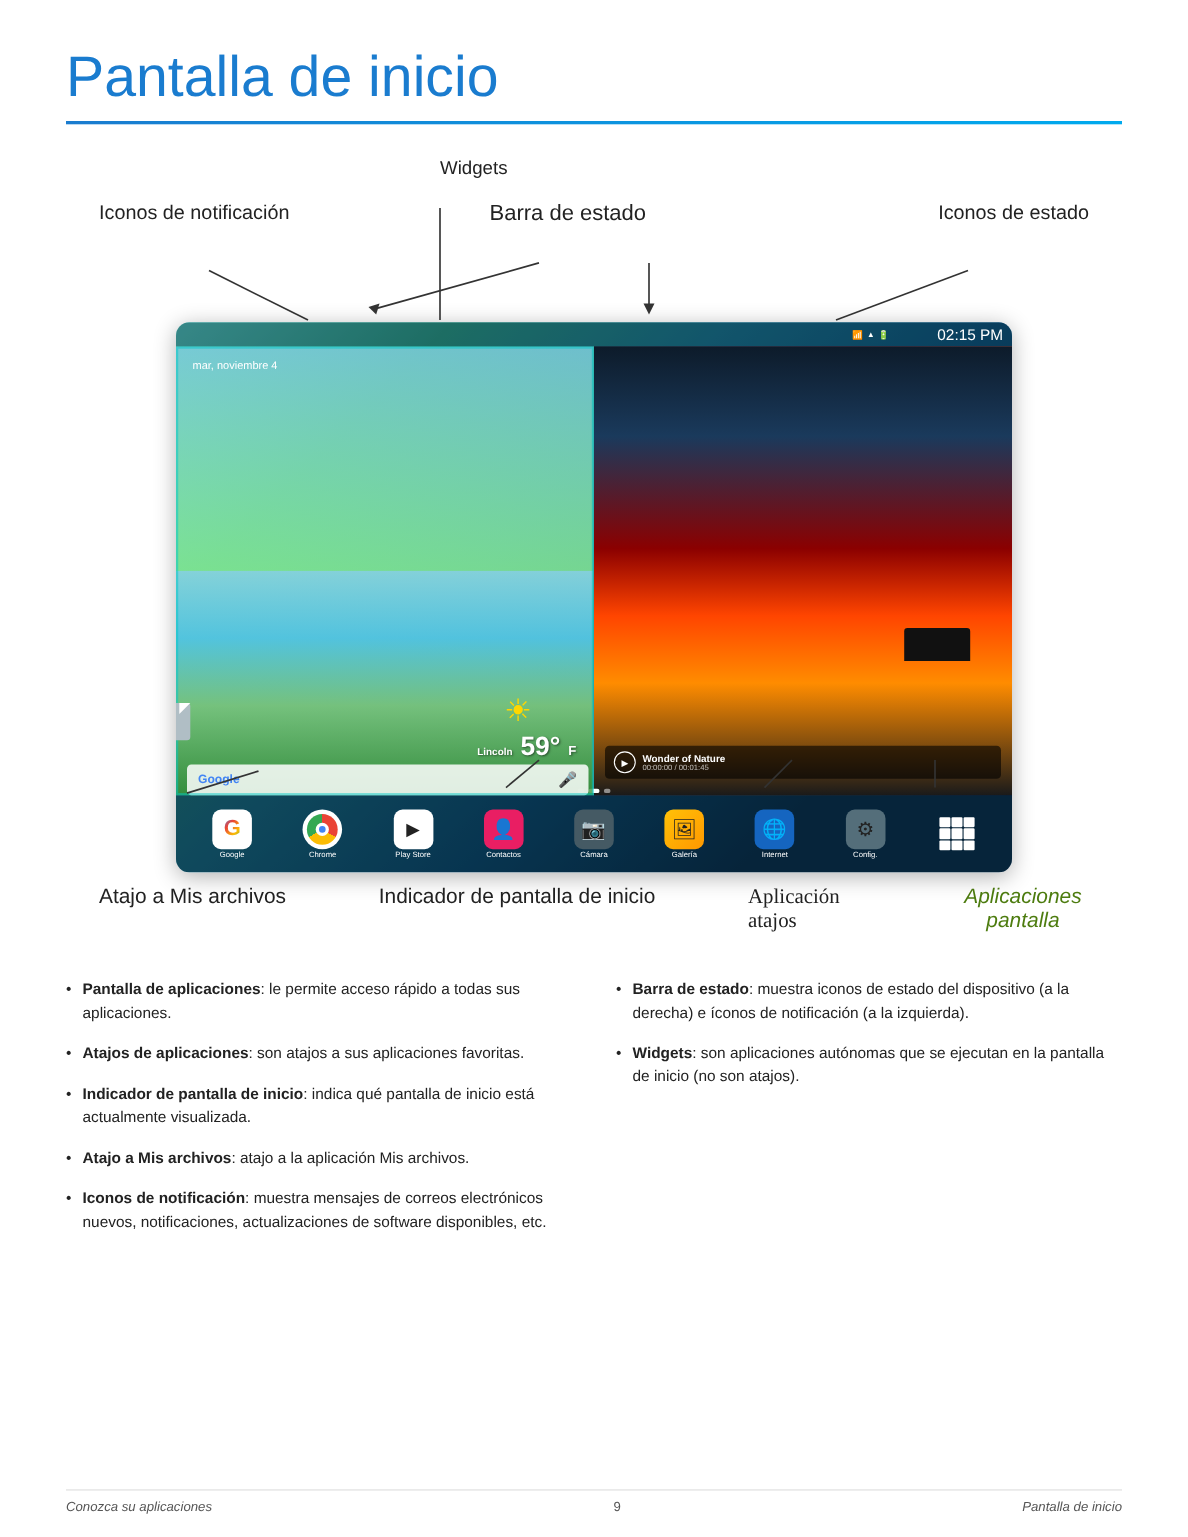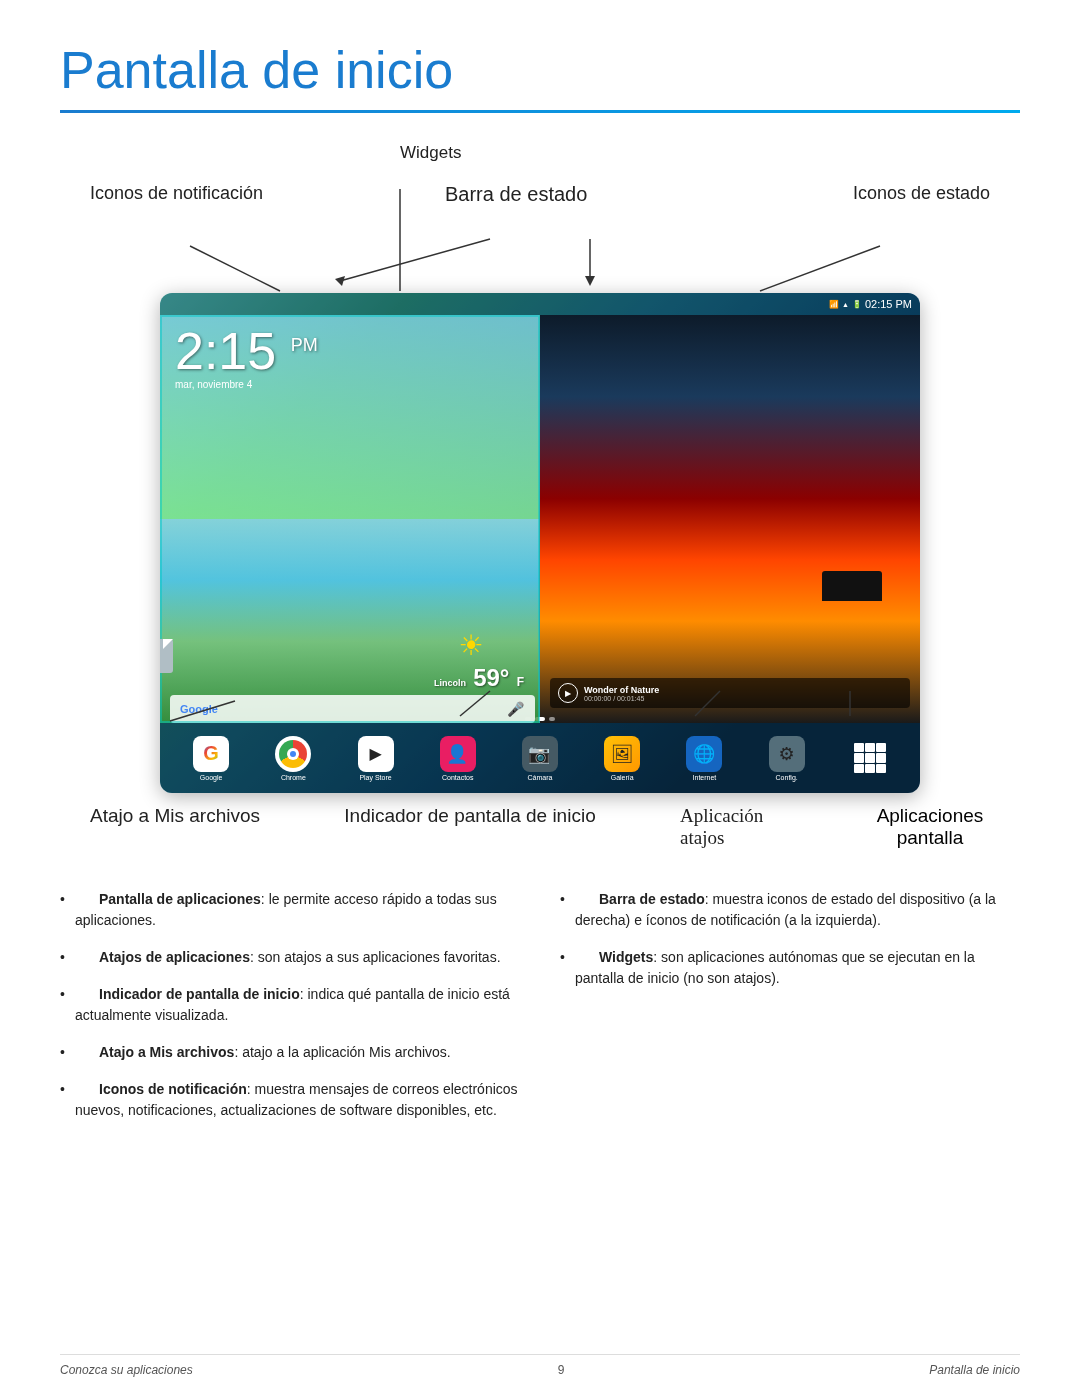--- a/index.html
+++ b/index.html
@@ -66,22 +66,23 @@
       height: 22px;
       display: flex;
       align-items: center;
       justify-content: flex-end;
       padding: 0 8px;
       font-size: 9px;
       color: white;
     }
 
     .status-bar-time {
-      font-size: 11px;
-      color: white;
+      font-size: 14px;
+      color: white;
+      margin-left: 41px;
     }
 
     .status-icons {
       display: flex;
       align-items: center;
       gap: 3px;
       font-size: 8px;
     }
 
     
@@ -319,21 +320,20 @@
 
     .bullet-item::before {
       content: '•';
       position: absolute;
       left: 0;
       color: #222;
     }
 
     .bullet-bold {
       font-weight: bold;
-      margin-left: 24px;
     }
 
     
     .page-footer {
       position: absolute;
       bottom: 20px;
       left: 60px;
       right: 60px;
       display: flex;
       justify-content: space-between;
@@ -418,24 +418,20 @@
 
         <div class="widget-teal-box"></div>
 
         <div class="screen-content">
 
           <div class="widget-left">
             <div class="widget-bg"></div>
 
             <div style="position:absolute;bottom:0;left:0;right:0;height:50%;background:linear-gradient(180deg,#87ceeb 0%,#4fc3f7 30%,#81c784 60%,#388e3c 100%);opacity:0.8;z-index:1;"></div>
             <div class="widget-clock">
-              <div class="clock-time">
-                <span>2:15</span>
-                <span class="clock-pm">PM</span>
-              </div>
               <div class="clock-date">mar, noviembre 4</div>
             </div>
             <div class="weather-info" style="z-index:3;">
               <div class="sun-icon">☀</div>
               <div style="display:flex;align-items:baseline;gap:1px;">
                 <span class="temp">
                   <span style="font-size:9px;color:white;padding-left:16px;">Lincoln</span>
                   <span style="font-size:24px;color:white;font-weight:bold;">59°</span>
                   <span style="font-size:12px;color:white;">F</span>
                 </span>
@@ -555,21 +551,21 @@
         <span style="font-size:19px;color:#222;">Atajo a Mis archivos</span>
       </div>
       <div style="text-align:center; min-width:260px;">
         <span style="font-size:19px;color:#222;">Indicador de pantalla de inicio</span>
       </div>
       <div style="text-align:left; min-width:110px;font-family:Liberation Serif, serif;">
         <span style="font-size:19px;color:#222;white-space:pre-line;">Aplicación
 atajos</span>
       </div>
       <div style="text-align:center; min-width:120px;">
-        <span style="font-size:19px;color:#000000;white-space:pre-line;">Aplicaciones
+        <span style="font-size:19px;color:#4d7c0f;white-space:pre-line;font-style:italic;">Aplicaciones
 pantalla</span>
       </div>
     </div>
 
   </div>
 
   <div class="bullets-section">
 
     <div class="bullets-col">
       <div class="bullet-item">

